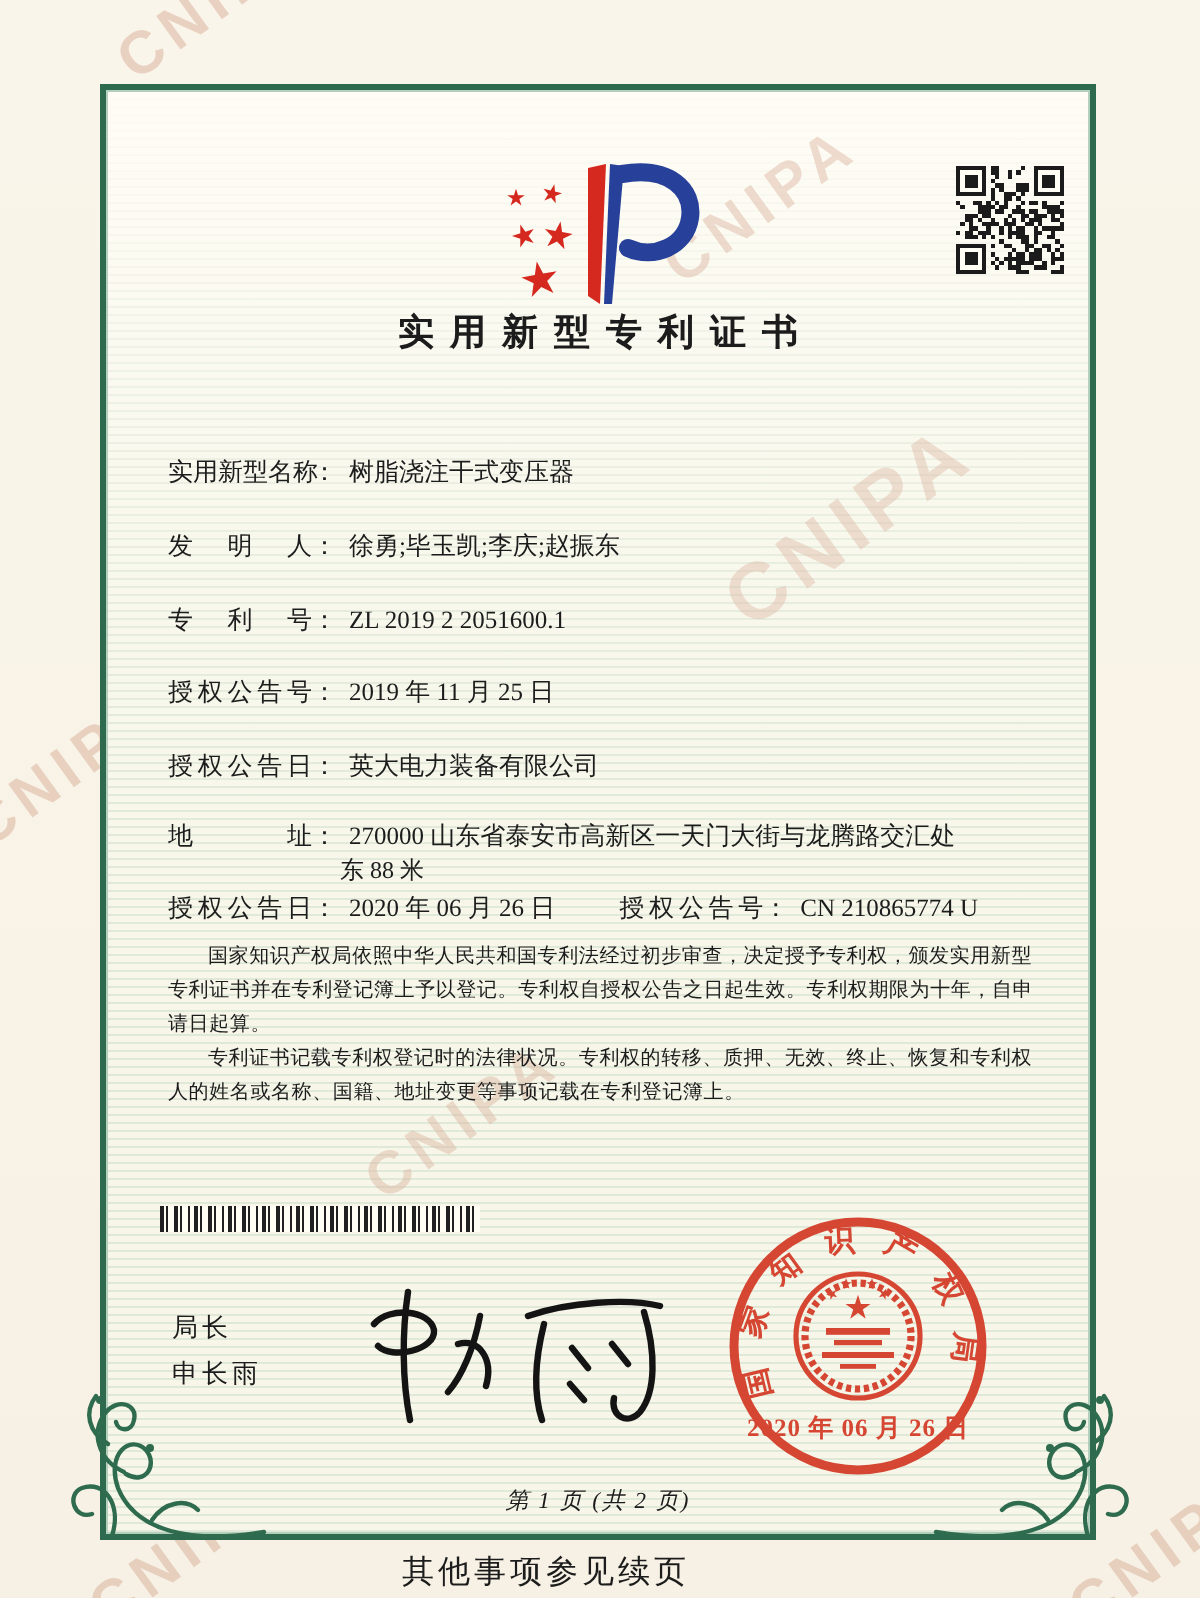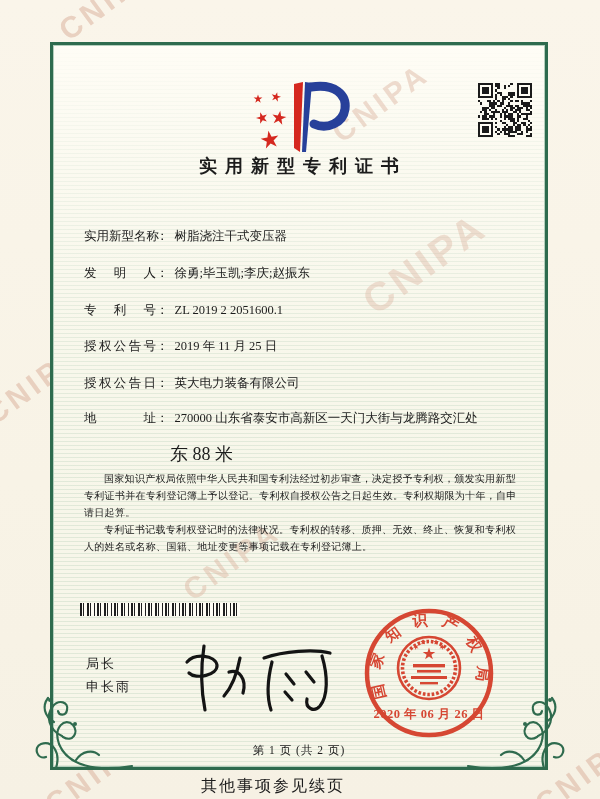--- a/index.html
+++ b/index.html
@@ -19,30 +19,30 @@
   .layer{position:absolute;inset:0;z-index:2;}
   .cert-no{position:absolute;left:26px;top:35px;font-size:12.5px;letter-spacing:1px;}
   .logo{position:absolute;left:50%;margin-left:-54px;top:32px;width:108px;height:80px;}
   .qr{position:absolute;left:424px;top:37px;width:54px;height:54px;}
   .title{position:absolute;left:0;top:108px;width:100%;text-align:center;font-size:18px;font-weight:bold;
          letter-spacing:8px;text-indent:8px;margin:0;}
   .row{position:absolute;left:30px;font-size:12.5px;white-space:nowrap;}
   .lab{display:inline-block;width:72px;text-align:justify;text-align-last:justify;vertical-align:bottom;}
   .co{display:inline-block;}
   .val{margin-left:6px;font-family:Liberation Serif, serif;}
-  .addr2{margin-left:86px;margin-top:15px;font-size:18px;}
+  .addr2{margin-left:86px;margin-top:0;font-size:12px;}
   .g2{margin-left:32px;}
   .paras{position:absolute;left:30px;top:424px;width:436px;font-size:10px;line-height:17px;}
   .paras p{margin:0;text-indent:2em;letter-spacing:.3px;}
   .barcode{position:absolute;left:26px;top:557px;width:160px;height:13px;
      background:repeating-linear-gradient(90deg,#202020 0 2px,#fffdf4 2px 3px,#202020 3px 4px,#fffdf4 4px 7px,#202020 7px 9px,#fffdf4 9px 10px,#202020 10px 11px,#fffdf4 11px 14px,#202020 14px 15px,#fffdf4 15px 17px);}
   .signer{position:absolute;left:32px;top:606px;font-size:13px;letter-spacing:2px;line-height:23px;}
   .signature{position:absolute;left:112px;top:592px;width:176px;height:78px;}
   .seal{position:absolute;left:304px;top:556px;width:142px;height:142px;opacity:.93;}
-  .page-no{position:absolute;left:0;top:697px;width:100%;text-align:center;font-size:11.5px;letter-spacing:1px;}
+  .page-no{position:absolute;left:0;top:697px;width:100%;text-align:center;font-size:11.5px;letter-spacing:1px;font-style:italic;}
   .flourish{position:absolute;width:102px;height:96px;z-index:6;}
   .fl-left{left:32px;top:676px;}
   .fl-right{left:466px;top:676px;transform:scaleX(-1);}
   .note{position:absolute;left:0;top:776px;width:546px;text-align:center;font-size:16px;letter-spacing:2px;z-index:3;}
 </style>
 </head>
 <body>
 
 <div class="page">
 
@@ -311,20 +311,23 @@
         <div class="row" style="top:292px">
           <span class="lab">授权公告号</span><span class="co">：</span><span class="val">2019 年 11 月 25 日</span>
         </div>
         <div class="row" style="top:329px">
           <span class="lab">授权公告日</span><span class="co">：</span><span class="val">英大电力装备有限公司</span>
         </div>
         <div class="row" style="top:364px">
           <span class="lab">地址</span><span class="co">：</span><span class="val">270000 山东省泰安市高新区一天门大街与龙腾路交汇处</span>
           <div class="addr2">东 88 米</div>
         </div>
+        <div class="row" style="top:400px">
+          <span><span class="lab">授权公告日</span><span class="co">：</span><span class="val">2020 年 06 月 26 日</span></span><span class="g2"><span class="lab">授权公告号</span><span class="co">：</span><span class="val">CN 210865774 U</span></span>
+        </div>
 
         <div class="paras">
           <p>国家知识产权局依照中华人民共和国专利法经过初步审查，决定授予专利权，颁发实用新型专利证书并在专利登记簿上予以登记。专利权自授权公告之日起生效。专利权期限为十年，自申请日起算。</p>
           <p>专利证书记载专利权登记时的法律状况。专利权的转移、质押、无效、终止、恢复和专利权人的姓名或名称、国籍、地址变更等事项记载在专利登记簿上。</p>
         </div>
 
         <div class="barcode"></div>
 
         <div class="signer">
           <div>局长</div>

